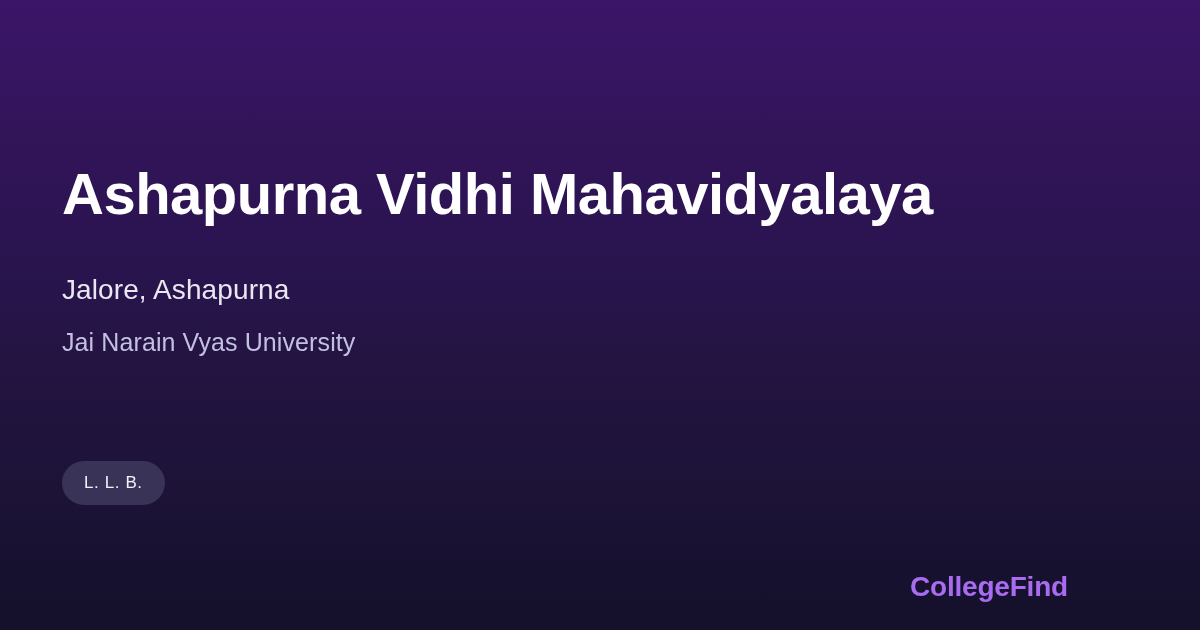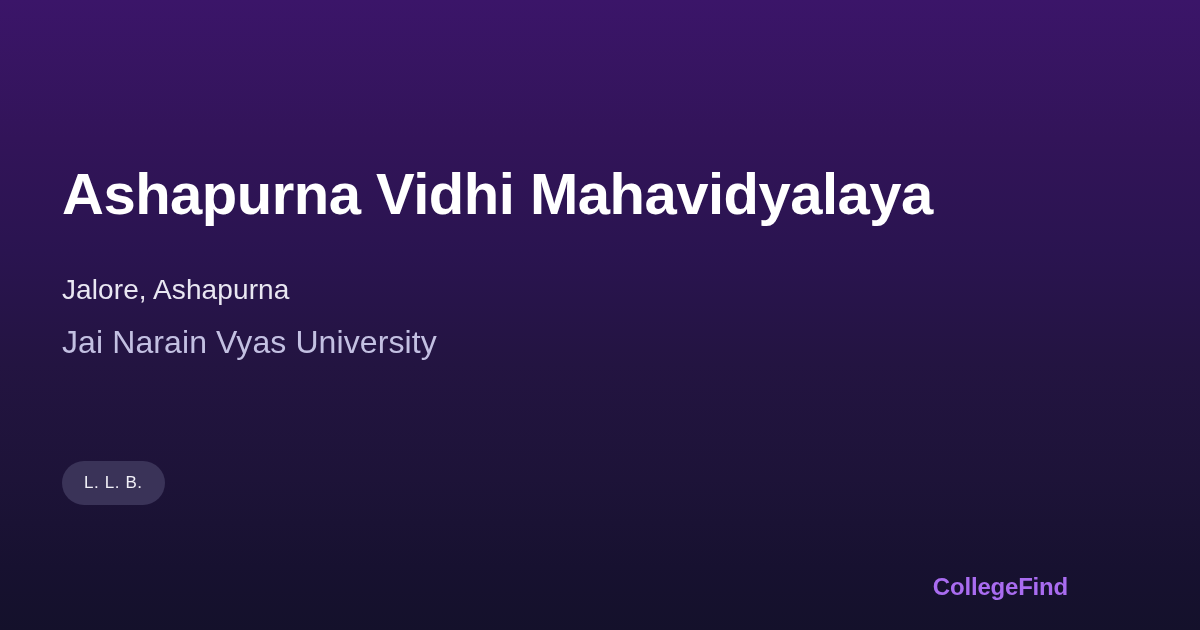--- a/index.html
+++ b/index.html
@@ -59,21 +59,21 @@
     line-height: 34px;
     font-weight: 400;
     color: #e9e7f2;
     letter-spacing: 0.1px;
   }
 
   .affiliation-line {
     position: absolute;
     top: 326px;
     left: 0;
-    font-size: 32px;
+    font-size: 25px;
     line-height: 32px;
     font-weight: 400;
     color: #c3c0e2;
     letter-spacing: 0.1px;
   }
 
   .degree-badges {
     position: absolute;
     top: 461px;
     left: 0;
@@ -94,21 +94,21 @@
     font-size: 17px;
     font-weight: 400;
     letter-spacing: 0.6px;
     white-space: nowrap;
   }
 
   .brand-wordmark {
     position: absolute;
     right: 132px;
     bottom: 29px;
-    font-size: 24px;
+    font-size: 28px;
     line-height: 28px;
     font-weight: 700;
     color: #a96cf0;
     letter-spacing: -0.2px;
   }
 </style>
 </head>
 <body>
 
 <div class="og-card">

